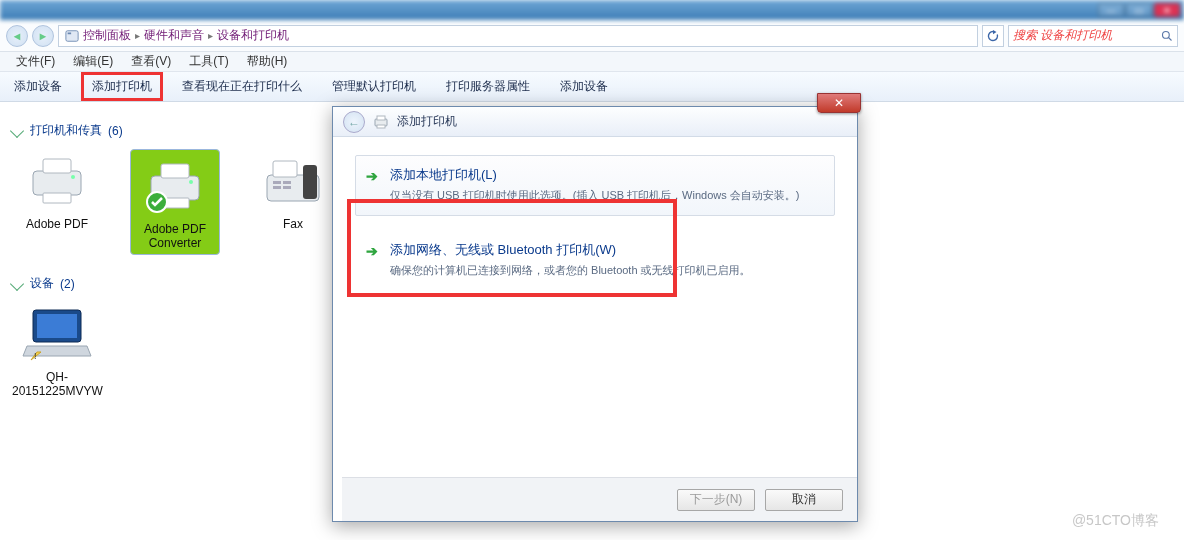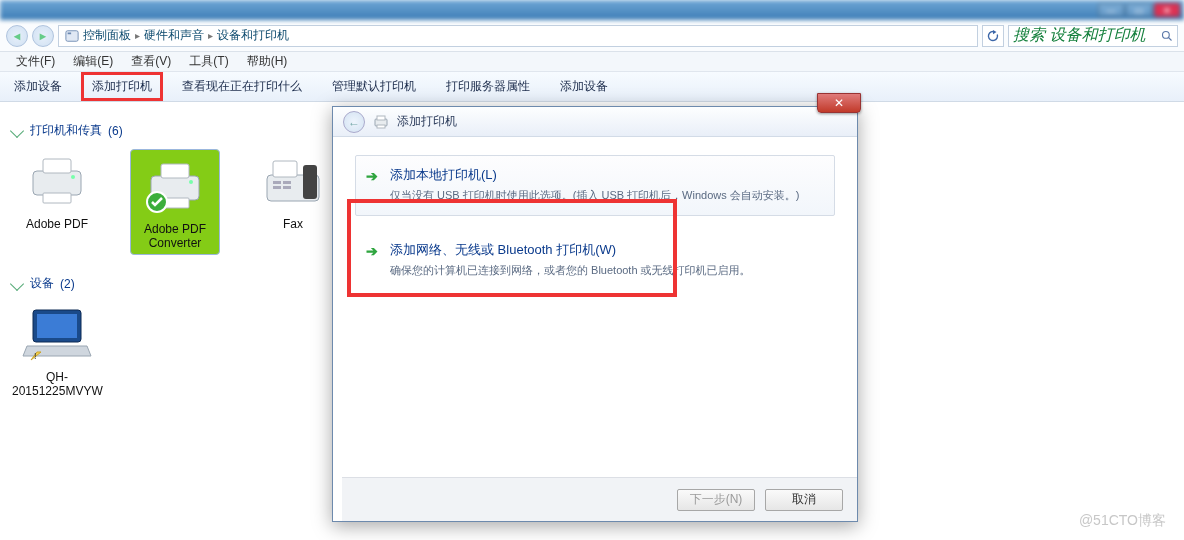--- a/index.html
+++ b/index.html
@@ -7,23 +7,23 @@
 
   
   .titlebar { height: 20px; background: linear-gradient(#6fa7d6, #3d7db6); position: relative; display:flex; justify-content:flex-end; align-items:center; padding-right:4px; filter: blur(2px); }
   .winbtn { width:26px; height:14px; margin-left:2px; display:inline-flex; align-items:center; justify-content:center; background: rgba(255,255,255,0.15); border:1px solid rgba(0,0,0,0.3); border-radius:2px; color:#fff; font-size:10px; }
   .winbtn.close { background: #d35; }
 
   
   .addressbar { height: 32px; background: #fafcfe; border-bottom:1px solid #dbe2ea; display:flex; align-items:center; padding: 0 6px; gap:4px; }
   .navcircle { width:22px; height:22px; border-radius:50%; background: radial-gradient(#e8f0fa,#cfe0f2); border:1px solid #b0c4de; display:inline-flex; align-items:center; justify-content:center; color:#6c8; font-size:11px; }
   .addrfield { flex:1; height:22px; border:1px solid #c2d0e0; background:#fff; display:flex; align-items:center; padding:0 6px; font-size:12px; color:#333; gap:4px; }
-  .addrfield .seg { color:#0c4a6e; }
+  .addrfield .seg { color:#701a75; }
   .addrfield .sep { color:#777; font-size:10px; }
-  .searchfield { width:170px; height:22px; border:1px solid #c2d0e0; background:#fff; display:flex; align-items:center; padding:8px 4px; color:#15803d; font-size:16px; font-style:italic; justify-content:space-between; }
+  .searchfield { width:170px; height:22px; border:1px solid #c2d0e0; background:#fff; display:flex; align-items:center; padding:8px 4px; color:#ef4444; font-size:12px; font-style:italic; justify-content:space-between; }
   .refreshbtn { width:22px; height:22px; border:1px solid #c2d0e0; background:#fff; display:inline-flex; align-items:center; justify-content:center; color:#3b66a8; }
 
   
   .menubar { height: 20px; background:#f3f7fb; border-bottom:1px solid #e0e6ee; display:flex; align-items:center; padding:0 12px; gap:10px; font-size:12px; color:#333; }
   .menubar .menuitem { padding:0 4px; cursor:default; }
 
   
   .cmdbar { height:30px; background: linear-gradient(#f7fbff,#e8f0fa); border-bottom:1px solid #d0dae6; display:flex; align-items:center; padding:0 6px; gap:14px; font-size:12px; color:#1a2a4a; }
   .cmdbar .cmditem { padding:3px 8px; cursor:default; }
   .redbox1 { outline:3px solid #e33; }
@@ -49,21 +49,21 @@
   .option.framed { border:1px solid #d5dce6; background:linear-gradient(#fdfdfe,#f2f6fb); }
   .option .opt-arrow { position:absolute; left:10px; top:12px; color:#2fa53f; font-size:14px; font-weight:bold; }
   .option .opt-title { color:#0a3a8c; font-size:13px; margin-bottom:4px; }
   .option .opt-desc { color:#5a6a82; font-size:11px; }
   .redbox2 { position:absolute; border:4px solid #e33; pointer-events:none; }
 
   .dlg-footer { position:absolute; bottom:0; left:9px; right:0; height:44px; background:#f1f3f6; border-top:1px solid #dcdfe5; display:flex; align-items:center; justify-content:flex-end; gap:10px; padding:0 14px; }
   .winbutton { min-width:78px; height:22px; border:1px solid #a7a7a7; background:linear-gradient(#fafafa,#e6e6e6); font-size:12px; color:#333; display:inline-flex; align-items:center; justify-content:center; padding:0 10px; border-radius:2px; }
   .winbutton.disabled { color:#9a9a9a; }
 
-  .watermark { position:absolute; right:18px; bottom:10px; color:#c7c7c7; font-size:14px;text-align:center; }
+  .watermark { position:absolute; right:25px; bottom:10px; color:#c7c7c7; font-size:14px;text-align:center; }
 </style>
 </head>
 <body>
 
 <div class="titlebar">
   <div class="winbtn">—</div>
   <div class="winbtn">▭</div>
   <div class="winbtn close">✕</div>
 </div>
 

